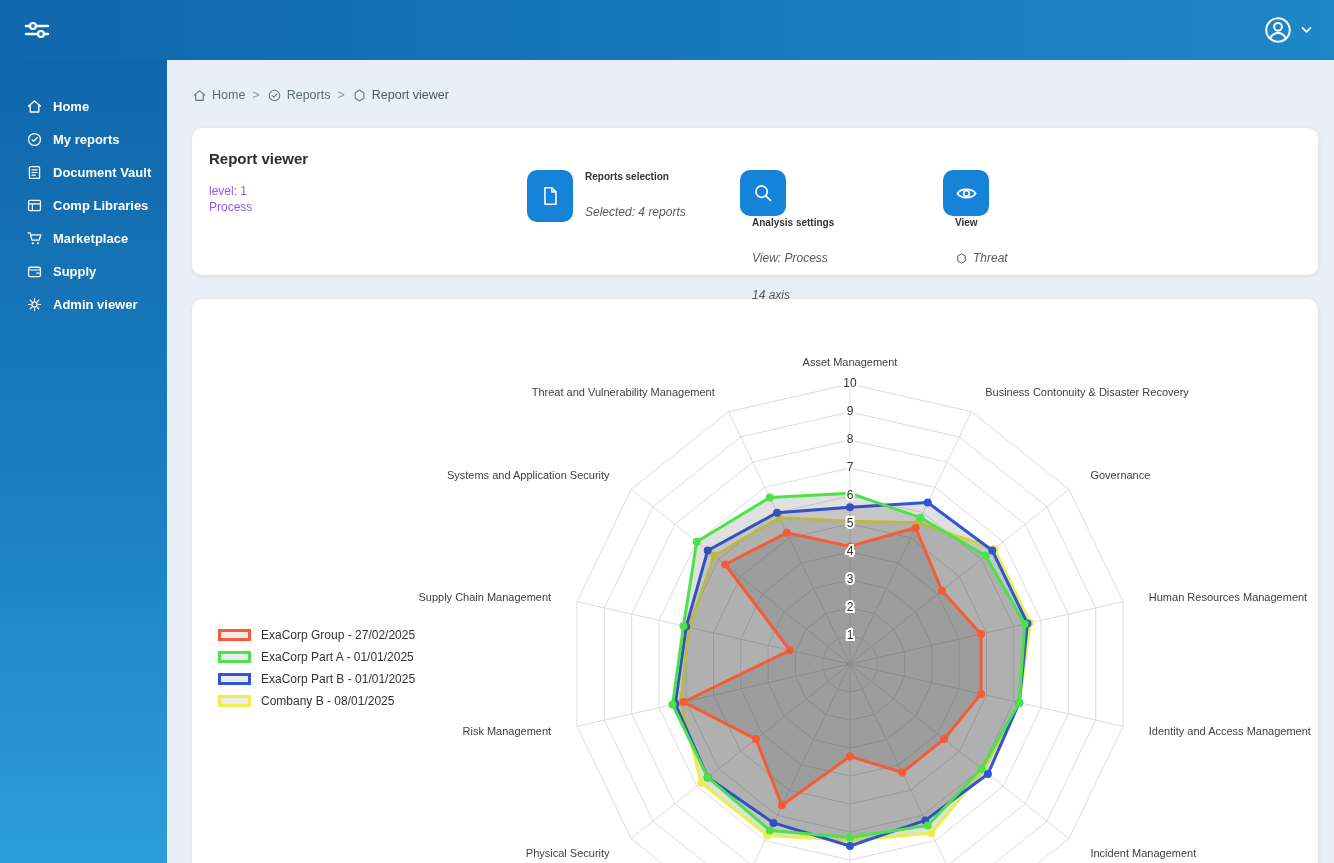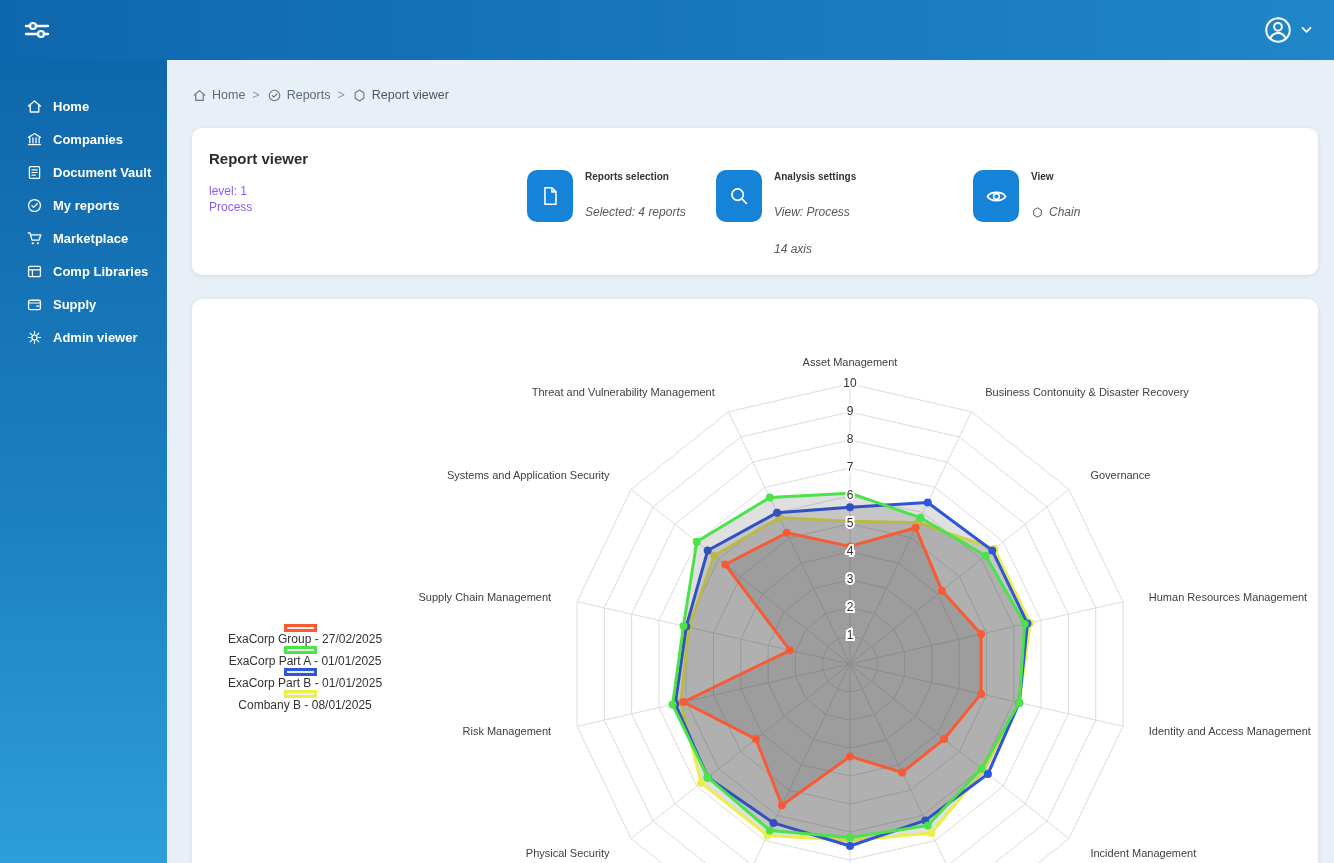--- a/index.html
+++ b/index.html
@@ -28,33 +28,33 @@
   .crumb { display:flex; align-items:center; gap:5px; cursor:pointer; }
   .crumb.current { cursor:default; color:#4a5866; }
   .crumb-sep { color:#8a97a4; }
 
   .card { background:#fff; border-radius:10px; box-shadow:0 1px 4px rgba(30,50,80,0.10); }
   .card1 { margin-top:24px; height:147px; position:relative; }
   .card1-title { position:absolute; left:17px; top:22px; font-size:15px; font-weight:700; color:#2d2d2d; }
   .level-block { position:absolute; left:17px; top:55px; font-size:12px; color:#8b5cf6; line-height:16px; }
 
   .widget { position:absolute; top:42px; display:flex; }
-  .w1 { left:335px; } .w2 { left:524px; } .w3 { left:781px; }
+  .w1 { left:335px; } .w2 { left:548px;flex-direction:column; } .w3 { left:751px;flex-direction:column; }
   .widget-icon { width:46px; height:52px; border-radius:10px; background:#1583d8;
     display:flex; align-items:center; justify-content:center; cursor:pointer; flex:0 0 46px; }
   .widget-text { margin-left:12px; padding-top:1px; }
   .widget-title { font-size:10px; font-weight:700; color:#333; }
   .widget-line { font-size:12px; font-style:italic; color:#5a5a5a; margin-top:24px; line-height:13px;
     display:flex; align-items:center; gap:5px; }
 
   .card2 { margin-top:24px; height:700px; position:relative; overflow:hidden; }
   .radar-svg { position:absolute; left:0; top:0; }
 
   .legend { position:absolute; left:26px; top:325px; }
-  .legend-item { display:flex; align-items:center; height:22px; cursor:pointer;flex-direction:column; }
+  .legend-item { display:flex; align-items:center; height:22px; cursor:pointer; }
   .legend-swatch { width:33px; height:12px; background:#ececec; border:3px solid #999; }
   .legend-label { margin-left:10px; font-size:12px; color:#333; }
 
   svg.icon { display:block; }
 </style>
 </head>
 <body>
 
 <div class="topbar">
   <div class="menu-btn">
@@ -84,68 +84,60 @@
 
   <div class="side-item">
     <span class="sicon">
       <svg class="icon" width="17" height="17" viewBox="0 0 20 20">
           <path d="M3 9.5 L10 3.5 L17 9.5 M5 8.2 V16.5 H15 V8.2" stroke="#fff" stroke-width="1.6" fill="none" stroke-linecap="round" stroke-linejoin="round"></path>
         </svg>
     </span>
     <span>Home</span>
   </div>
 
-  <div class="side-item">
-    <span class="sicon">
-      <svg class="icon" width="17" height="17" viewBox="0 0 20 20">
-          <path d="M3 7.5 L10 3 L17 7.5 M4.5 8 V14 M8.2 8 V14 M11.8 8 V14 M15.5 8 V14 M3 16 H17" stroke="#fff" stroke-width="1.5" fill="none" stroke-linecap="round" stroke-linejoin="round"></path>
-        </svg>
-    </span>
-    <span>Companies</span>
+
+  <div class="side-item">
+    <span class="sicon">
+      <svg class="icon" width="17" height="17" viewBox="0 0 20 20">
+          <circle cx="10" cy="10" r="7" stroke="#fff" stroke-width="1.5" fill="none"></circle>
+          <path d="M7 10.2 L9 12.2 L13.2 8" stroke="#fff" stroke-width="1.5" fill="none" stroke-linecap="round" stroke-linejoin="round"></path>
+        </svg>
+    </span>
+    <span>My reports</span>
   </div>
 
   <div class="side-item">
     <span class="sicon">
       <svg class="icon" width="17" height="17" viewBox="0 0 20 20">
           <rect x="4" y="3" width="12" height="14" rx="1.5" stroke="#fff" stroke-width="1.5" fill="none"></rect>
           <path d="M7 7 h6 M7 10 h6 M7 13 h4" stroke="#fff" stroke-width="1.4" fill="none" stroke-linecap="round"></path>
         </svg>
     </span>
     <span>Document Vault</span>
   </div>
 
   <div class="side-item">
     <span class="sicon">
       <svg class="icon" width="17" height="17" viewBox="0 0 20 20">
-          <circle cx="10" cy="10" r="7" stroke="#fff" stroke-width="1.5" fill="none"></circle>
-          <path d="M7 10.2 L9 12.2 L13.2 8" stroke="#fff" stroke-width="1.5" fill="none" stroke-linecap="round" stroke-linejoin="round"></path>
-        </svg>
-    </span>
-    <span>My reports</span>
+          <rect x="3" y="4" width="14" height="12" rx="1.5" stroke="#fff" stroke-width="1.5" fill="none"></rect>
+          <path d="M3 8 h14 M7.5 8 v8" stroke="#fff" stroke-width="1.4" fill="none"></path>
+        </svg>
+    </span>
+    <span>Comp Libraries</span>
   </div>
 
   <div class="side-item">
     <span class="sicon">
       <svg class="icon" width="17" height="17" viewBox="0 0 20 20">
           <path d="M2.5 3.5 h2.3 L7 12 h8.3 L17.5 5.8 H5.5" stroke="#fff" stroke-width="1.5" fill="none" stroke-linecap="round" stroke-linejoin="round"></path>
           <circle cx="8" cy="15.6" r="1.3" fill="#fff"></circle>
           <circle cx="14" cy="15.6" r="1.3" fill="#fff"></circle>
         </svg>
     </span>
     <span>Marketplace</span>
-  </div>
-
-  <div class="side-item">
-    <span class="sicon">
-      <svg class="icon" width="17" height="17" viewBox="0 0 20 20">
-          <rect x="3" y="4" width="14" height="12" rx="1.5" stroke="#fff" stroke-width="1.5" fill="none"></rect>
-          <path d="M3 8 h14 M7.5 8 v8" stroke="#fff" stroke-width="1.4" fill="none"></path>
-        </svg>
-    </span>
-    <span>Comp Libraries</span>
   </div>
 
   <div class="side-item">
     <span class="sicon">
       <svg class="icon" width="17" height="17" viewBox="0 0 20 20">
           <rect x="3" y="5" width="14" height="11" rx="2" stroke="#fff" stroke-width="1.5" fill="none"></rect>
           <path d="M3 8.2 h14 M12.5 11.8 h3" stroke="#fff" stroke-width="1.4" fill="none" stroke-linecap="round"></path>
         </svg>
     </span>
     <span>Supply</span>
@@ -228,21 +220,21 @@
             <path d="M2.5 12 C6 6.3 18 6.3 21.5 12 C18 17.7 6 17.7 2.5 12 Z" stroke="#fff" stroke-width="1.7" fill="none"></path>
             <circle cx="12" cy="12" r="3" stroke="#fff" stroke-width="1.7" fill="none"></circle>
           </svg>
       </div>
       <div class="widget-text">
         <div class="widget-title">View</div>
         <div class="widget-line">
           <svg class="icon" width="13" height="13" viewBox="0 0 20 20">
               <path d="M10 2.8 L15.8 6.2 V13.8 L10 17.2 L4.2 13.8 V6.2 Z" stroke="#555" stroke-width="1.5" fill="none" stroke-linejoin="round"></path>
             </svg>
-          <span>Chain</span>
+          <span>Threat</span>
         </div>
       </div>
     </div>
   </div>
 
   <div class="card card2">
     <svg class="radar-svg" width="1126" height="700">
         <polygon points="658,337 670.1487446952916,339.7728716987323 679.8912815091048,347.54228554795543 685.2979815410911,358.7694138492232 685.2979815410911,371.2305861507768 679.8912815091048,382.4577144520445 670.1487446952916,390.2271283012677 658,393 645.8512553047084,390.2271283012677 636.1087184908952,382.45771445204457 630.7020184589089,371.2305861507768 630.7020184589089,358.7694138492232 636.1087184908952,347.5422855479555 645.8512553047084,339.7728716987323" fill="none" stroke="#dcdcdc" stroke-width="1"></polygon>
         <polygon points="658,309 682.2974893905832,314.54574339746455 701.7825630182097,330.0845710959109 712.5959630821822,352.53882769844637 712.5959630821822,377.4611723015536 701.7825630182097,399.9154289040891 682.2974893905832,415.45425660253545 658,421 633.7025106094168,415.45425660253545 614.2174369817903,399.9154289040891 603.4040369178178,377.46117230155363 603.4040369178178,352.5388276984464 614.2174369817903,330.0845710959109 633.7025106094168,314.54574339746455" fill="none" stroke="#dcdcdc" stroke-width="1"></polygon>
         <polygon points="658,281 694.4462340858748,289.3186150961968 723.6738445273145,312.6268566438664 739.8939446232732,346.3082415476696 739.8939446232732,383.6917584523304 723.6738445273145,417.3731433561336 694.446234085875,440.6813849038032 658,449 621.5537659141252,440.6813849038032 592.3261554726855,417.3731433561336 576.1060553767268,383.6917584523304 576.1060553767268,346.3082415476696 592.3261554726855,312.6268566438664 621.553765914125,289.3186150961968" fill="none" stroke="#dcdcdc" stroke-width="1"></polygon>

